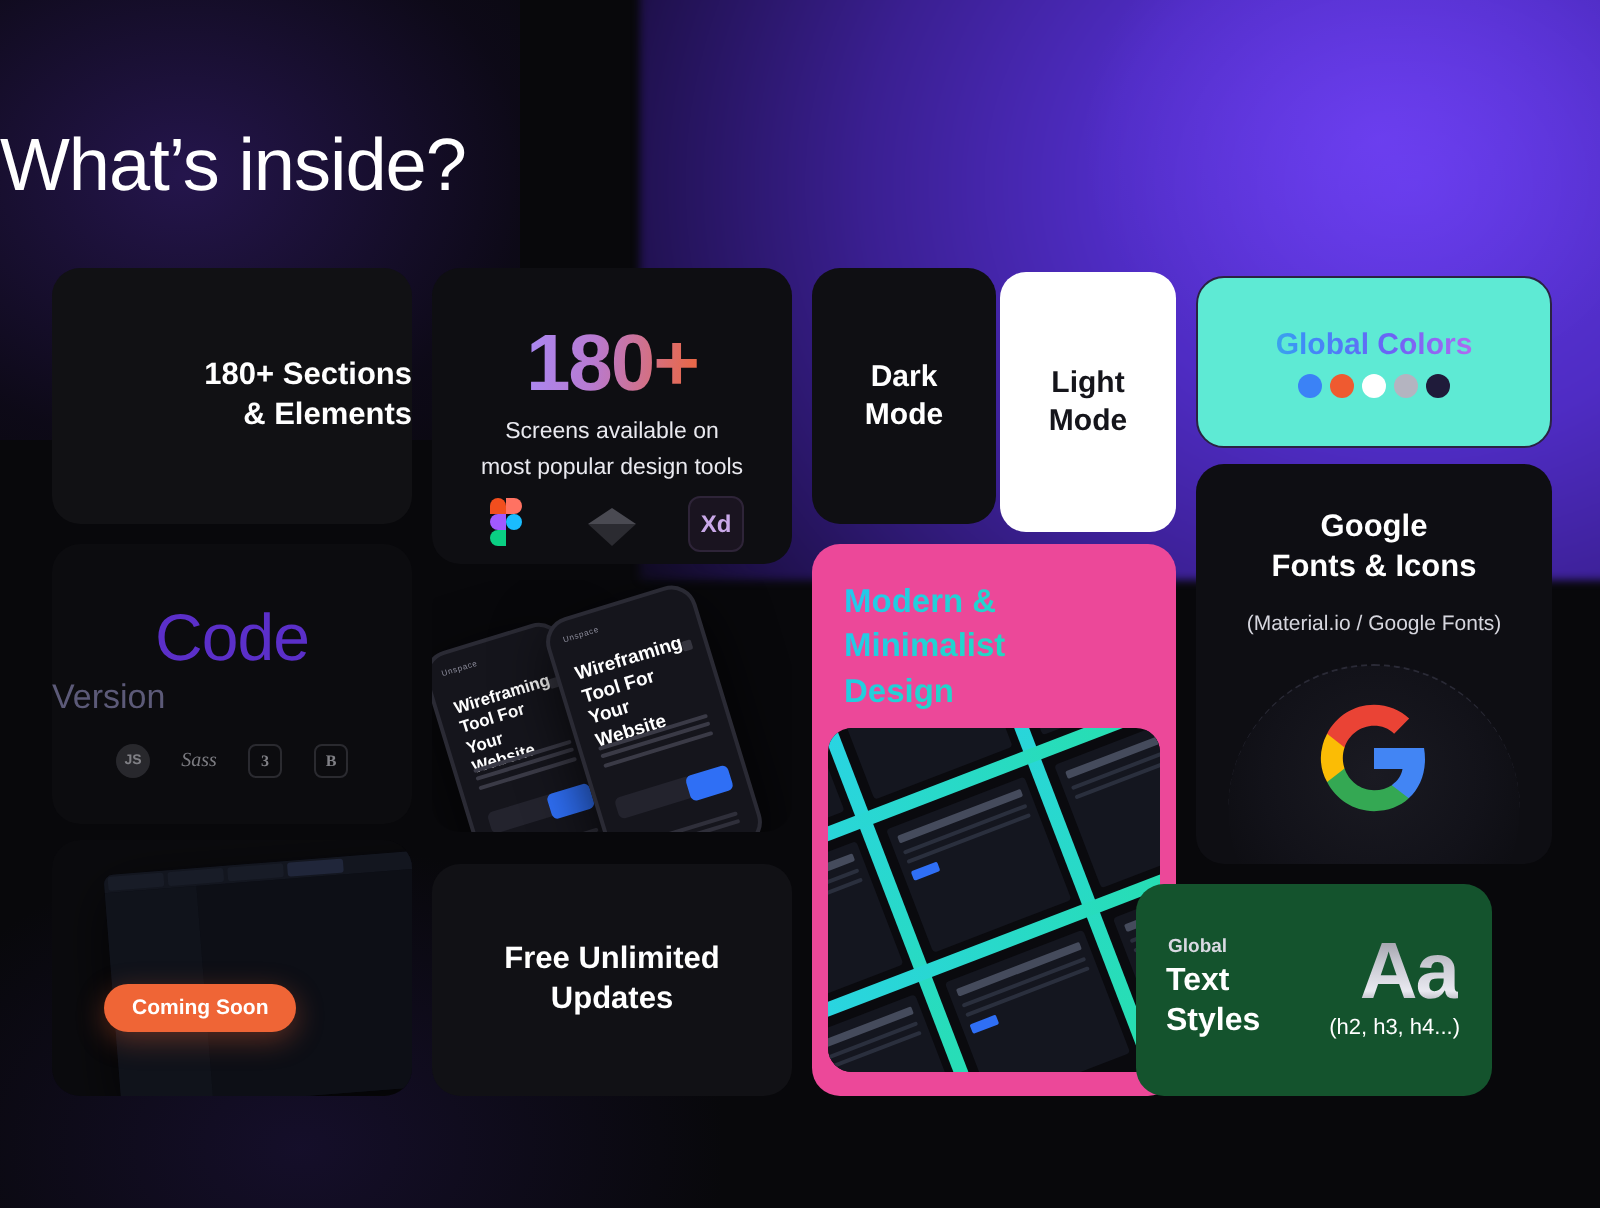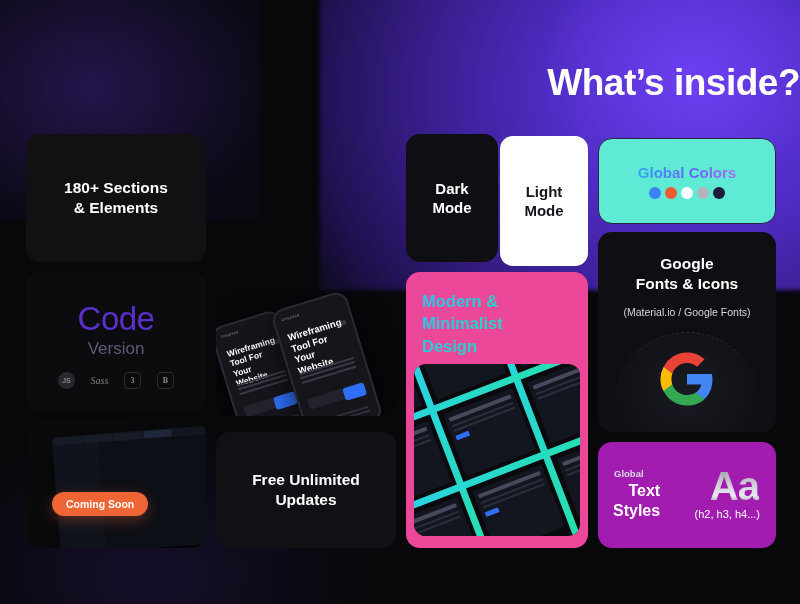--- a/index.html
+++ b/index.html
@@ -36,42 +36,42 @@
   .glow-bl {
     position:absolute; left:-60px; bottom:-120px;
     width:420px; height:300px;
     background: radial-gradient(ellipse at 50% 50%, rgba(40,24,88,.40) 0%, rgba(12,8,26,0) 72%);
     pointer-events:none;
   }
 
   
   .page-title {
     position:absolute; left:0; right:0; top:62px;
-    text-align:right;
-    font-size:37px; font-weight:bold; color:#ffffff;
+    text-align:left;
+    font-size:37px; font-weight:normal; color:#ffffff;
     letter-spacing:-0.5px;
   }
 
   
   .card {
     position:absolute;
     background:#111114;
     border-radius:14px;
     overflow:hidden;
   }
   .center-txt {
     position:absolute; left:0; right:0; top:50%;
     transform:translateY(-50%);
     text-align:center; color:#fff;
     font-weight:bold; line-height:1.28;
   }
 
   
   #c1 { left:26px; top:134px; width:180px; height:128px; }
-  #c1 .t { font-size:15.5px; }
+  #c1 .t { font-size:15.5px;text-align:right; }
 
   
   #c2 { left:216px; top:134px; width:180px; height:148px; background:#0e0e12; }
   .n180 {
     position:absolute; left:0; right:0; top:26px;
     text-align:center; font-size:40px; font-weight:bold;
     background:linear-gradient(95deg,#8b5cf6 0%,#a78bfa 22%,#b87ad0 45%,#e8684a 72%,#f4734d 100%);
     -webkit-background-clip:text; background-clip:text;
     -webkit-text-fill-color:transparent; color:transparent;
     letter-spacing:-1px;
@@ -123,21 +123,21 @@
   .swatches { position:absolute; left:0; right:0; top:48px; display:flex; justify-content:center; gap:4px; }
   .sw { width:12px; height:12px; border-radius:50%; }
 
   
   #c6 { left:26px; top:272px; width:180px; height:140px; background:#0c0c0f; }
   .code-word {
     position:absolute; left:0; right:0; top:28px; text-align:center;
     font-size:33px; font-weight:normal; color:#5b2fc9; letter-spacing:-0.5px;
   }
   .code-ver {
-    position:absolute; left:0; right:0; top:67px; text-align:center;
+    position:absolute; left:0; right:0; top:67px; text-align:left;
     font-size:17px; color:#5c5a78;
   }
   .code-icons { position:absolute; left:0; right:0; top:100px; display:flex; justify-content:center; gap:16px; }
   .ci { width:17px; height:17px; position:relative; opacity:.62; }
   .ci .rnd { position:absolute; inset:0; border-radius:50%; background:#3a3a40; color:#c8c8cf;
              font-size:7px; font-weight:bold; display:flex; align-items:center; justify-content:center; }
   .ci .sqr { position:absolute; inset:0; border-radius:4px; border:1.4px solid #3e3e45; color:#c8c8cf;
              font-size:8px; font-weight:bold; display:flex; align-items:center; justify-content:center;
              font-family:"Liberation Serif", serif; }
   .ci .scr { position:absolute; inset:0; color:#bfbfc6; font-size:10px;
@@ -226,21 +226,21 @@
           font-size:15.5px; font-weight:bold; color:#fff; line-height:1.3; }
   .gf-s { position:absolute; left:6px; right:6px; top:74px; text-align:center;
           font-size:10.5px; color:#d6d6de; }
   .gf-arc { position:absolute; left:16px; top:100px; width:146px; height:146px;
             border-radius:50%; background:radial-gradient(circle at 50% 38%, #1a1a22 0%, #121219 48%, #0e0e13 70%);
             border-top:1px dashed #2a2a36; }
   .g-logo { position:absolute; left:50%; top:118px; transform:translateX(-50%);
             width:58px; height:58px; }
 
   
-  #c12 { left:598px; top:442px; width:178px; height:106px; background:#a21caf;text-align:right; }
+  #c12 { left:568px; top:442px; width:178px; height:106px; background:#14532d; }
   .ts-small { position:absolute; left:16px; top:26px; font-size:9.5px; font-weight:bold; color:#d9d9e2; }
   .ts-big { position:absolute; left:15px; top:39px; font-size:16px; font-weight:bold; color:#fff; line-height:1.28; }
   .ts-aa {
     position:absolute; right:17px; top:22px;
     font-size:40px; font-weight:bold; letter-spacing:-1px;
     background:linear-gradient(180deg,#8e8e98 0%,#c9c9d2 40%,#e9e9f0 70%,#6e6e79 100%);
     -webkit-background-clip:text; background-clip:text;
     -webkit-text-fill-color:transparent; color:transparent;
   }
   .ts-h { position:absolute; right:16px; top:66px; font-size:11px; color:#fff; }
@@ -259,20 +259,40 @@
   <div class="glow-tr"></div>
   <div class="glow-tr2"></div>
   <div class="glow-bl"></div>
 
   <div class="page-title">What’s inside?</div>
 
   <div class="card" id="c1">
     <div class="center-txt t">180+ Sections<br>&amp; Elements</div>
   </div>
 
+  <div class="card" id="c2">
+    <div class="n180">180+</div>
+    <div class="sub180">Screens available on<br>most popular design tools</div>
+    <div class="tools">
+      <div class="tool">
+        <span class="fg a"></span>
+          <span class="fg b"></span>
+          <span class="fg c"></span>
+        <span class="fg d"></span>
+          <span class="fg e"></span>
+      </div>
+      <div class="tool">
+        <span class="sk-top"></span>
+          <span class="sk-bot"></span>
+      </div>
+      <div class="tool">
+        <span class="xd">Xd</span>
+      </div>
+    </div>
+  </div>
 
   <div class="card" id="c3">
     <div class="center-txt t">Dark<br>Mode</div>
   </div>
 
   <div class="card" id="c4">
     <div class="center-txt t">Light<br>Mode</div>
   </div>
 
   <div class="card" id="c5">

